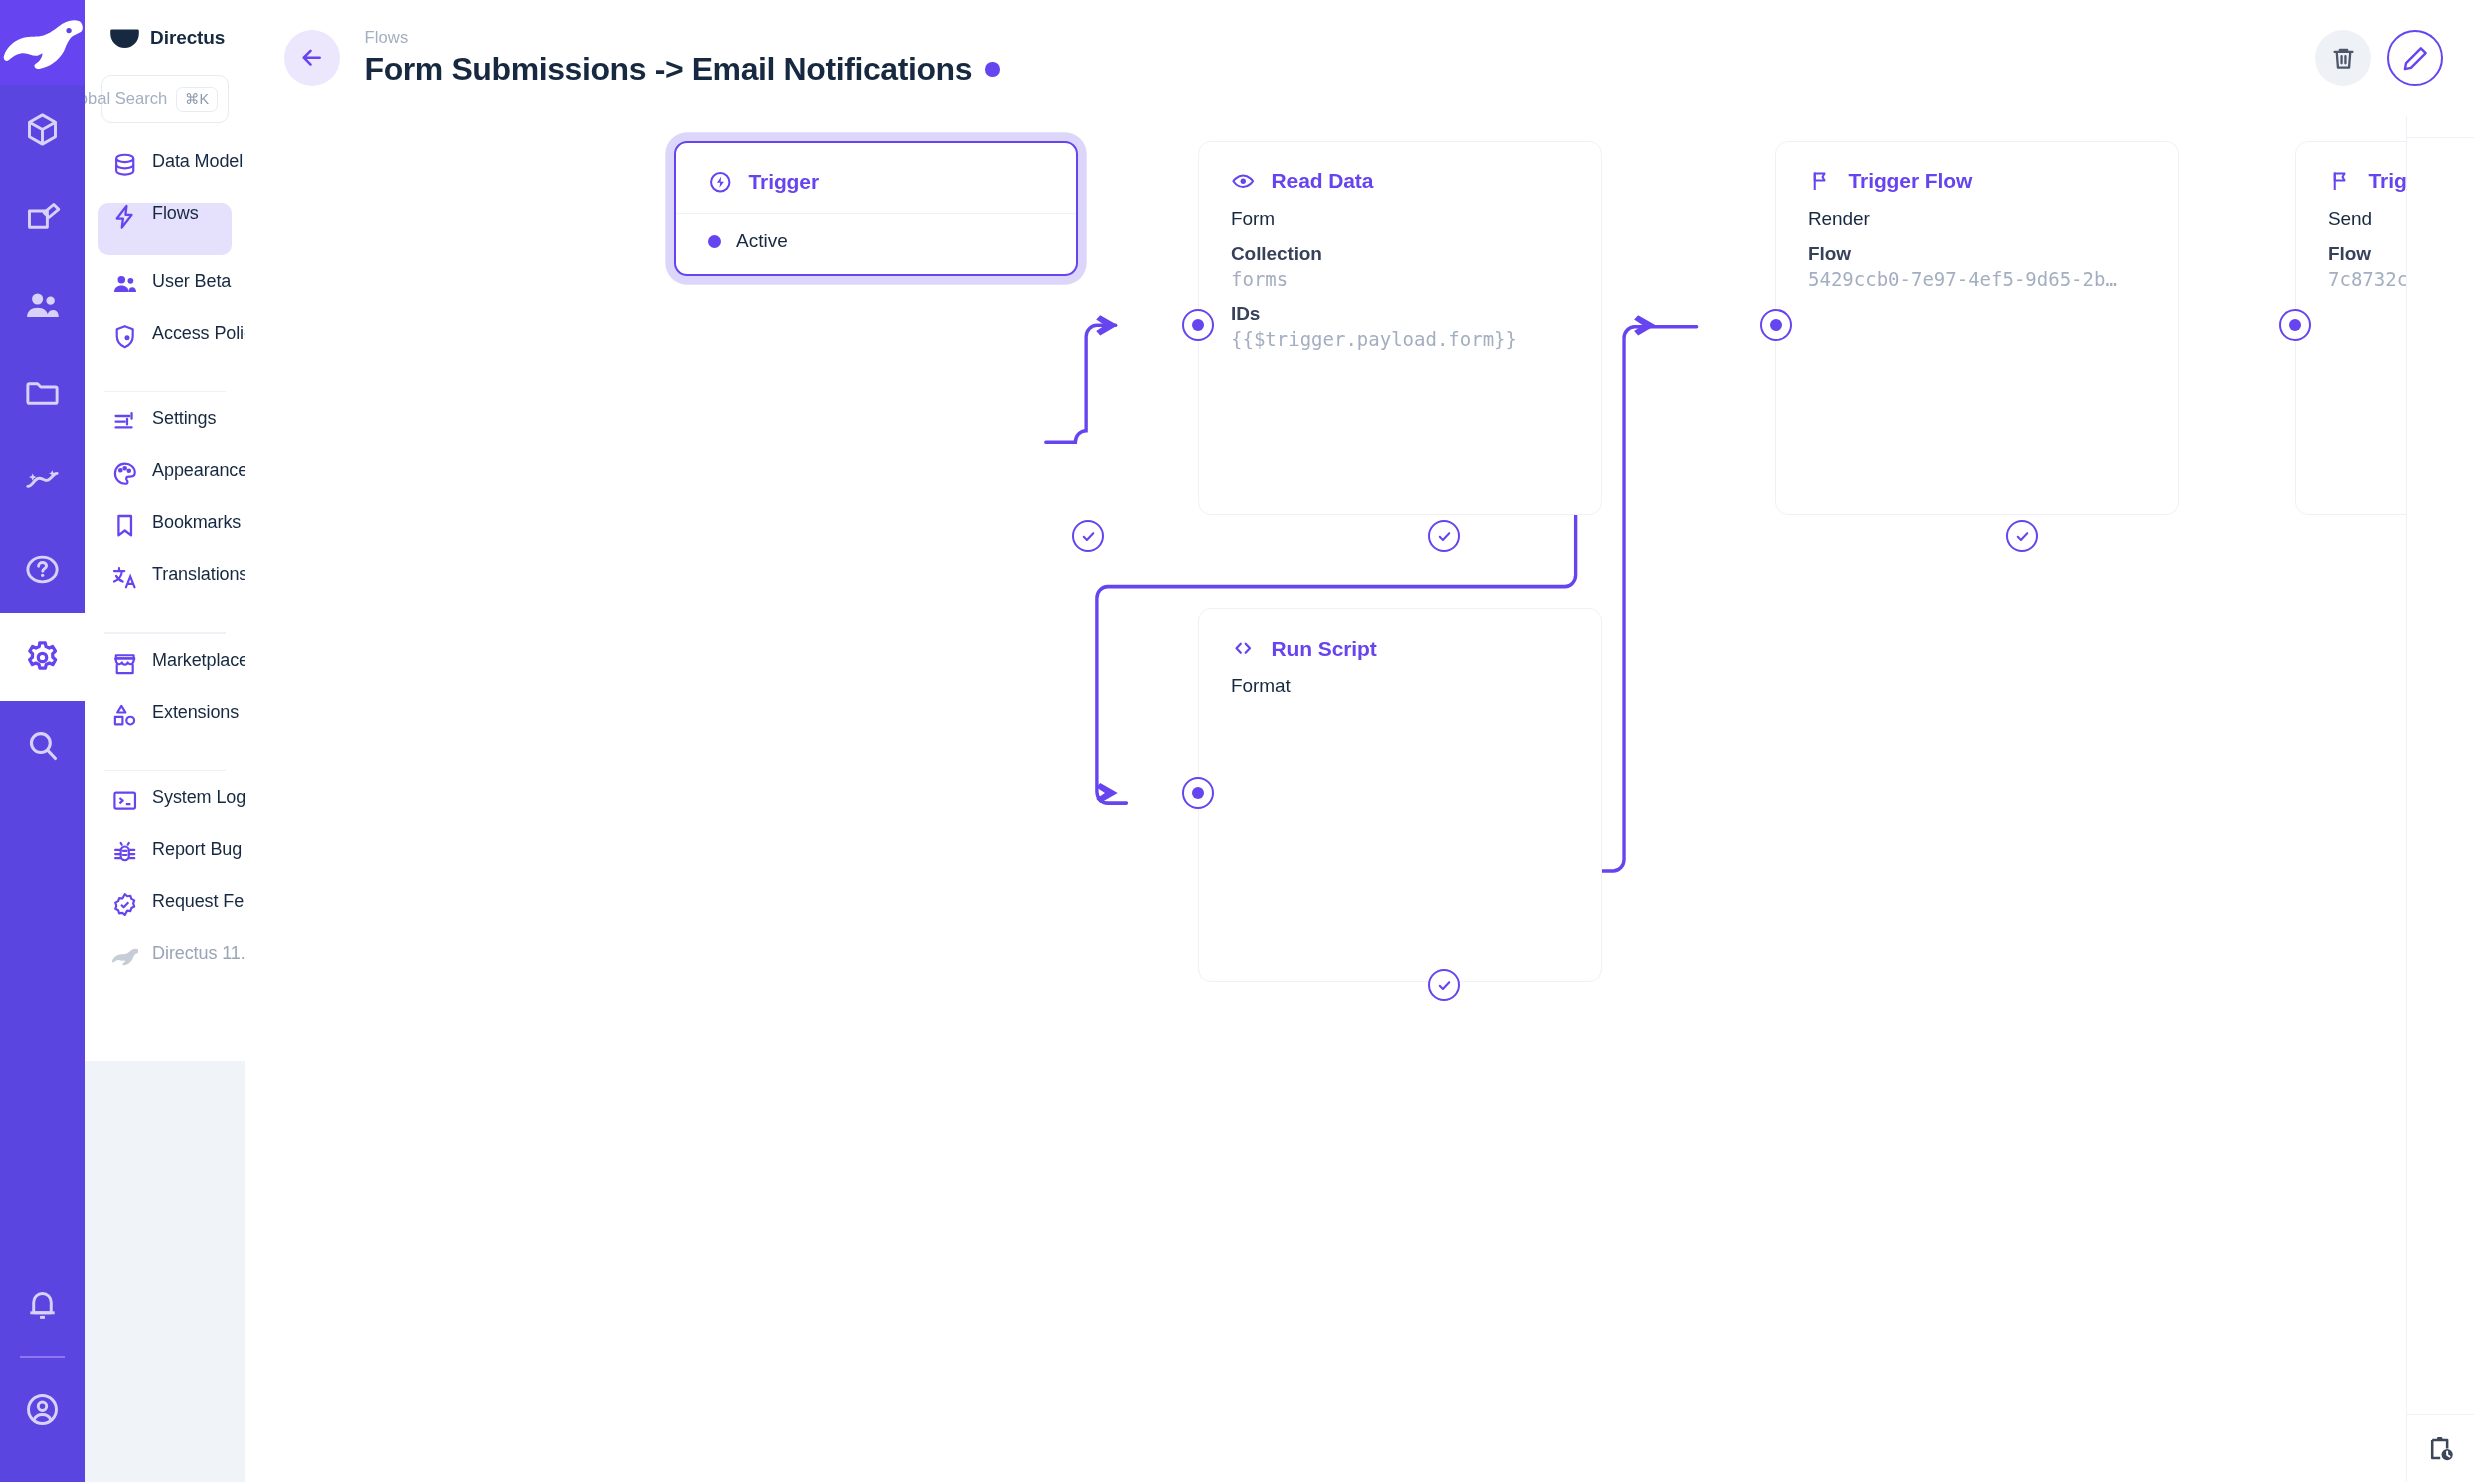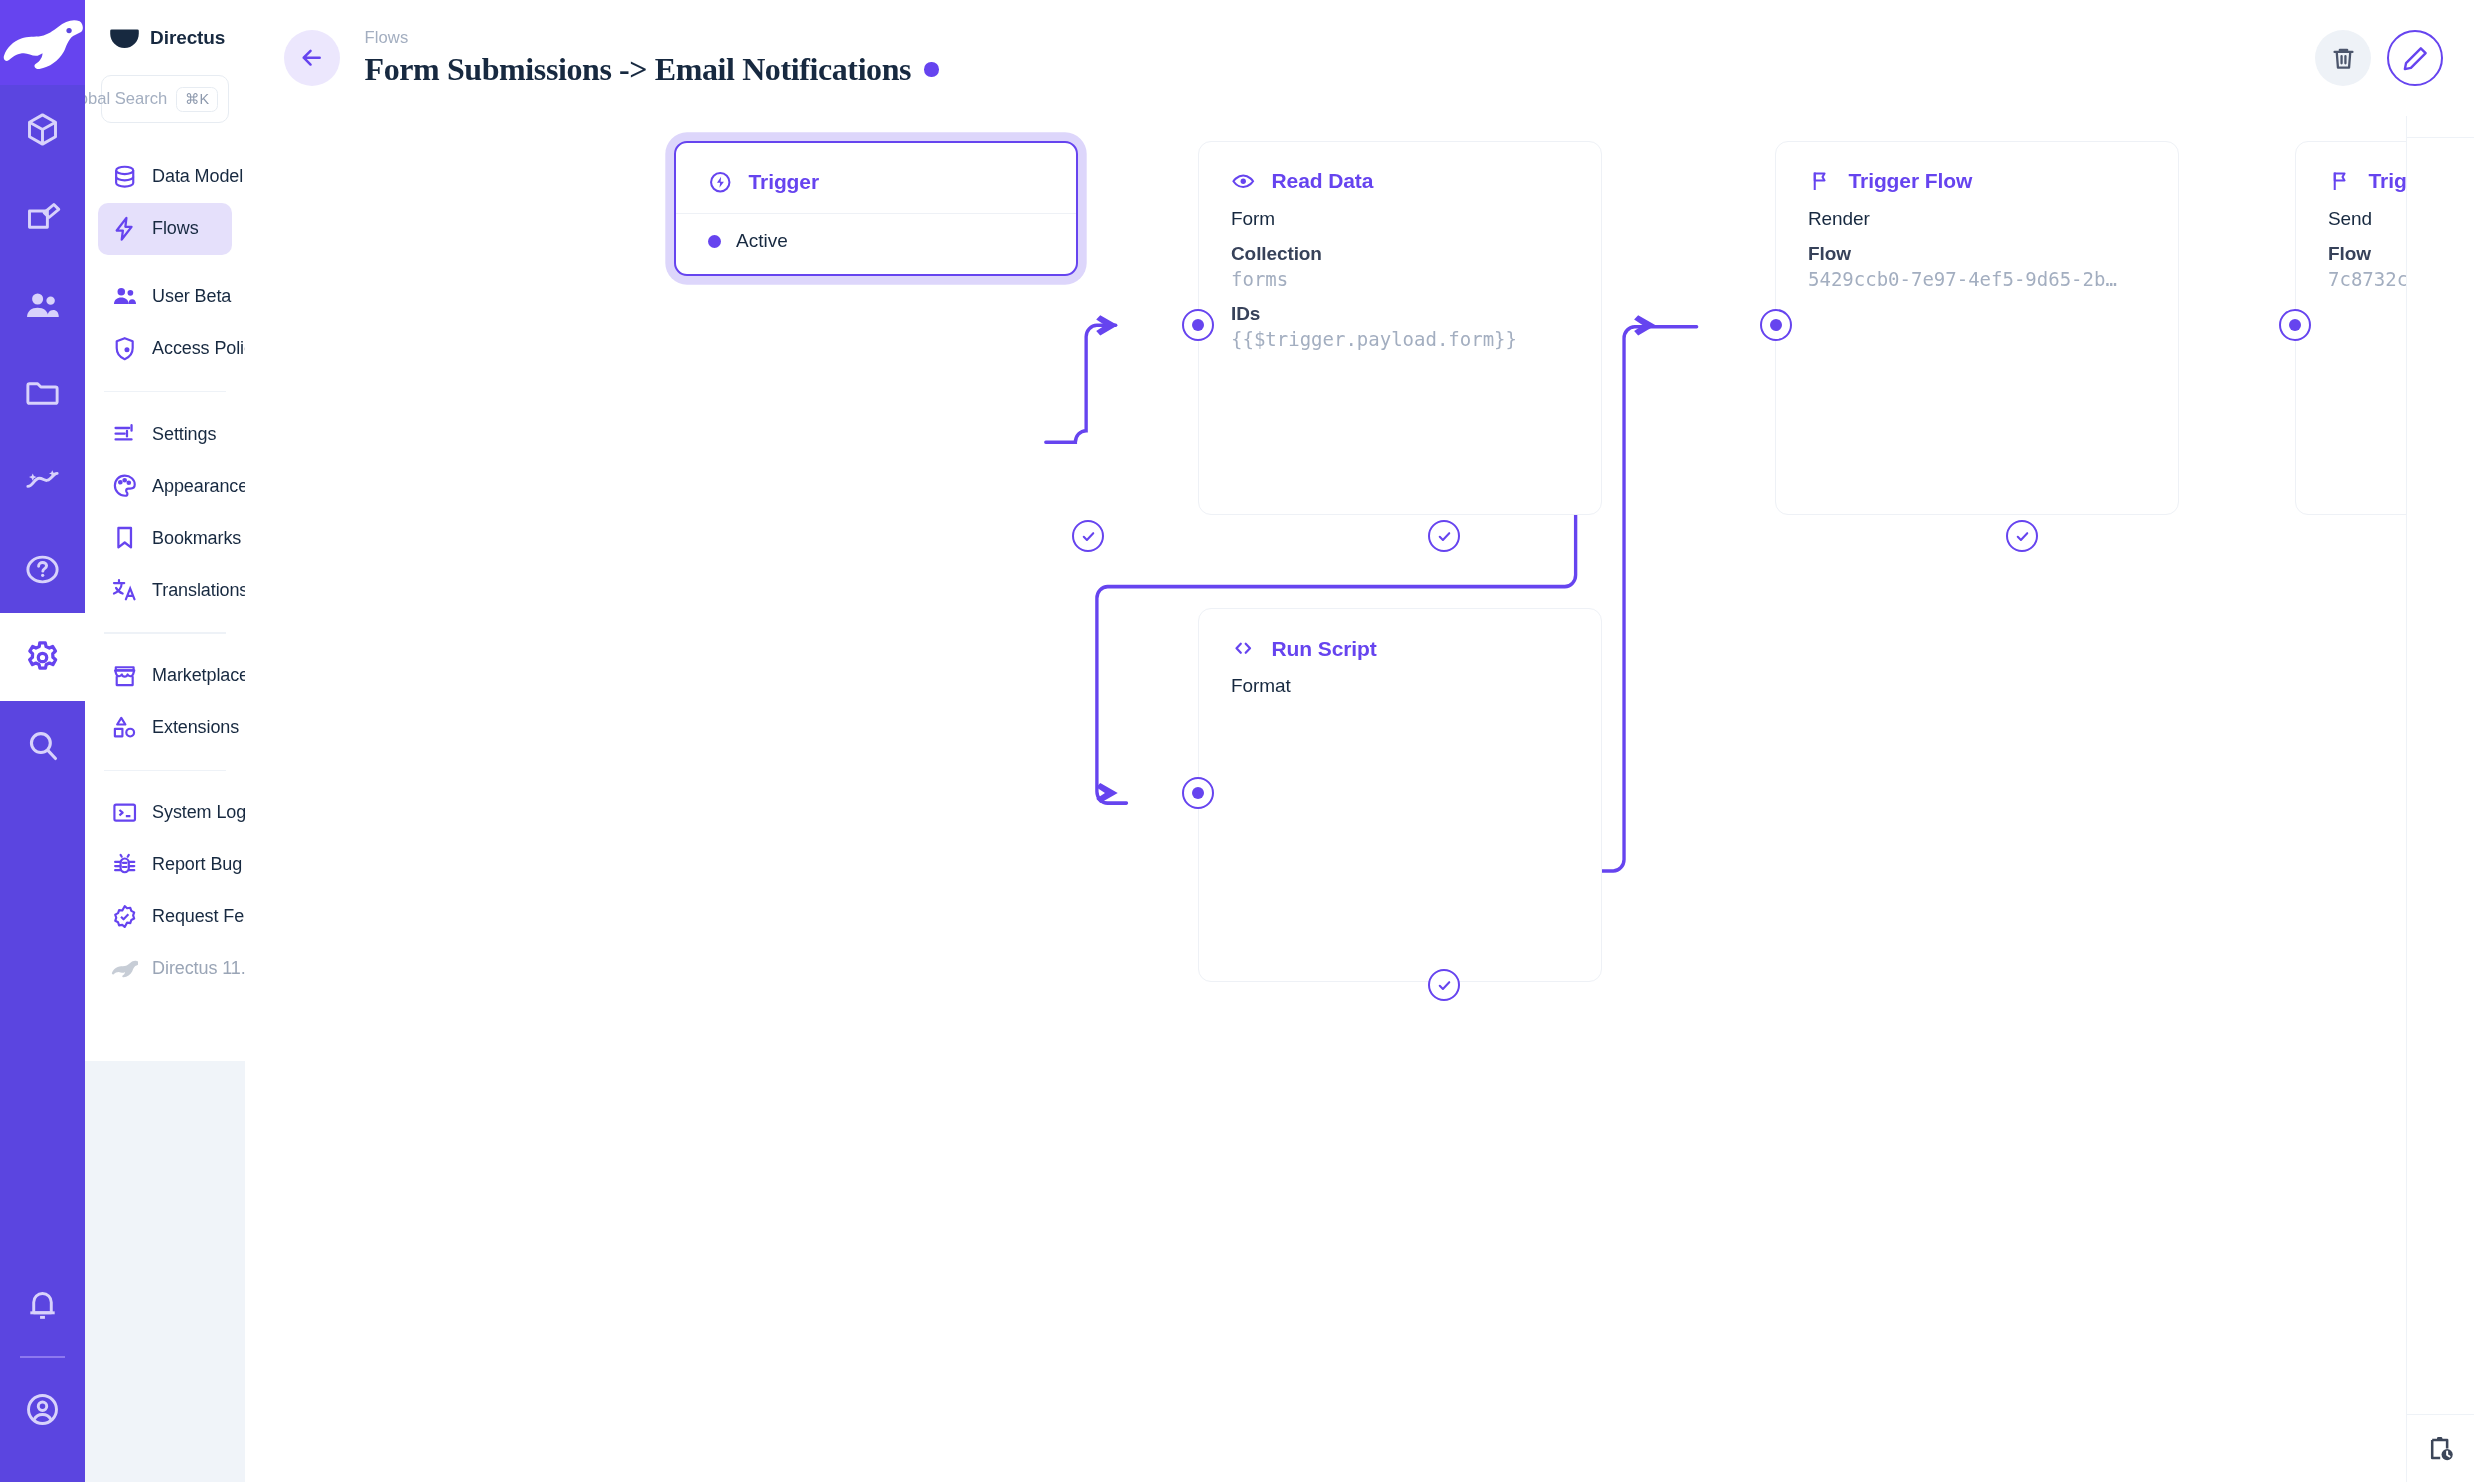--- a/index.html
+++ b/index.html
@@ -53,21 +53,21 @@
     padding: 0 10px 0 10px; gap: 8.7px; cursor: text; background: #fff;
   }
   .sb-search-ph { font-size: 16.6px; color: #a3aec0; flex: 0 0 auto; }
   .kbd {
     border: 1.4px solid #e7ecf2; border-radius: 6.5px;
     padding: 3.6px 8px; font-size: 14.4px; color: #8d99ad;
     font-family: "Liberation Sans", sans-serif;
   }
   .sb-group { padding: 0 13px; }
   .sb-item {
-    display: flex; align-items: center; gap: 13.7px;
+    display: flex; align-items: flex-start; gap: 13.7px;
     height: 52px; padding: 0 13px; border-radius: 10px;
     cursor: pointer; position: relative;
   }
   .sb-item.active { background: #e5e0fb; }
   .sb-item svg { width: 27.4px; height: 27.4px; flex: 0 0 27.4px; }
   .sb-label { font-size: 18px; color: #172940; letter-spacing: -0.1px; white-space: nowrap; }
   .sb-item.muted .sb-label { color: #9aa5b6; }
   .sb-item.muted svg { opacity: .55; }
   .sb-badge {
     margin-left: auto; border: 1.4px solid #c4b6f7; color: #6644ef;
@@ -86,21 +86,21 @@
     background: #ffffff;
   }
   .back-btn {
     width: 56px; height: 56px; border-radius: 50%;
     background: #ece7fd; display: flex; align-items: center; justify-content: center;
     cursor: pointer; flex: 0 0 56px;
   }
   .title-wrap { margin-left: 24.5px; display: flex; flex-direction: column; justify-content: center; }
   .crumb { font-size: 16.6px; color: #a3aec0; margin-bottom: 2.9px; letter-spacing: 0.1px; }
   .title-row { display: flex; align-items: center; gap: 13px; }
-  .title { font-size: 32px; font-weight: 700; color: #172940; letter-spacing: -0.4px; white-space: nowrap; font-family: Liberation Serif, serif; }
+  .title { font-size: 32px; font-weight: 700; color: #172940; letter-spacing: -0.4px; white-space: nowrap; }
   .title-dot { width: 14.4px; height: 14.4px; border-radius: 50%; background: #6644ef; }
   .top-actions { margin-left: auto; display: flex; align-items: center; gap: 16px; }
   .icon-circle {
     width: 56px; height: 56px; border-radius: 50%;
     display: flex; align-items: center; justify-content: center; cursor: pointer;
   }
   .icon-circle.grey { background: #eef2f7; }
   .icon-circle.outline { border: 2.2px solid #6644ef; }
 
   

